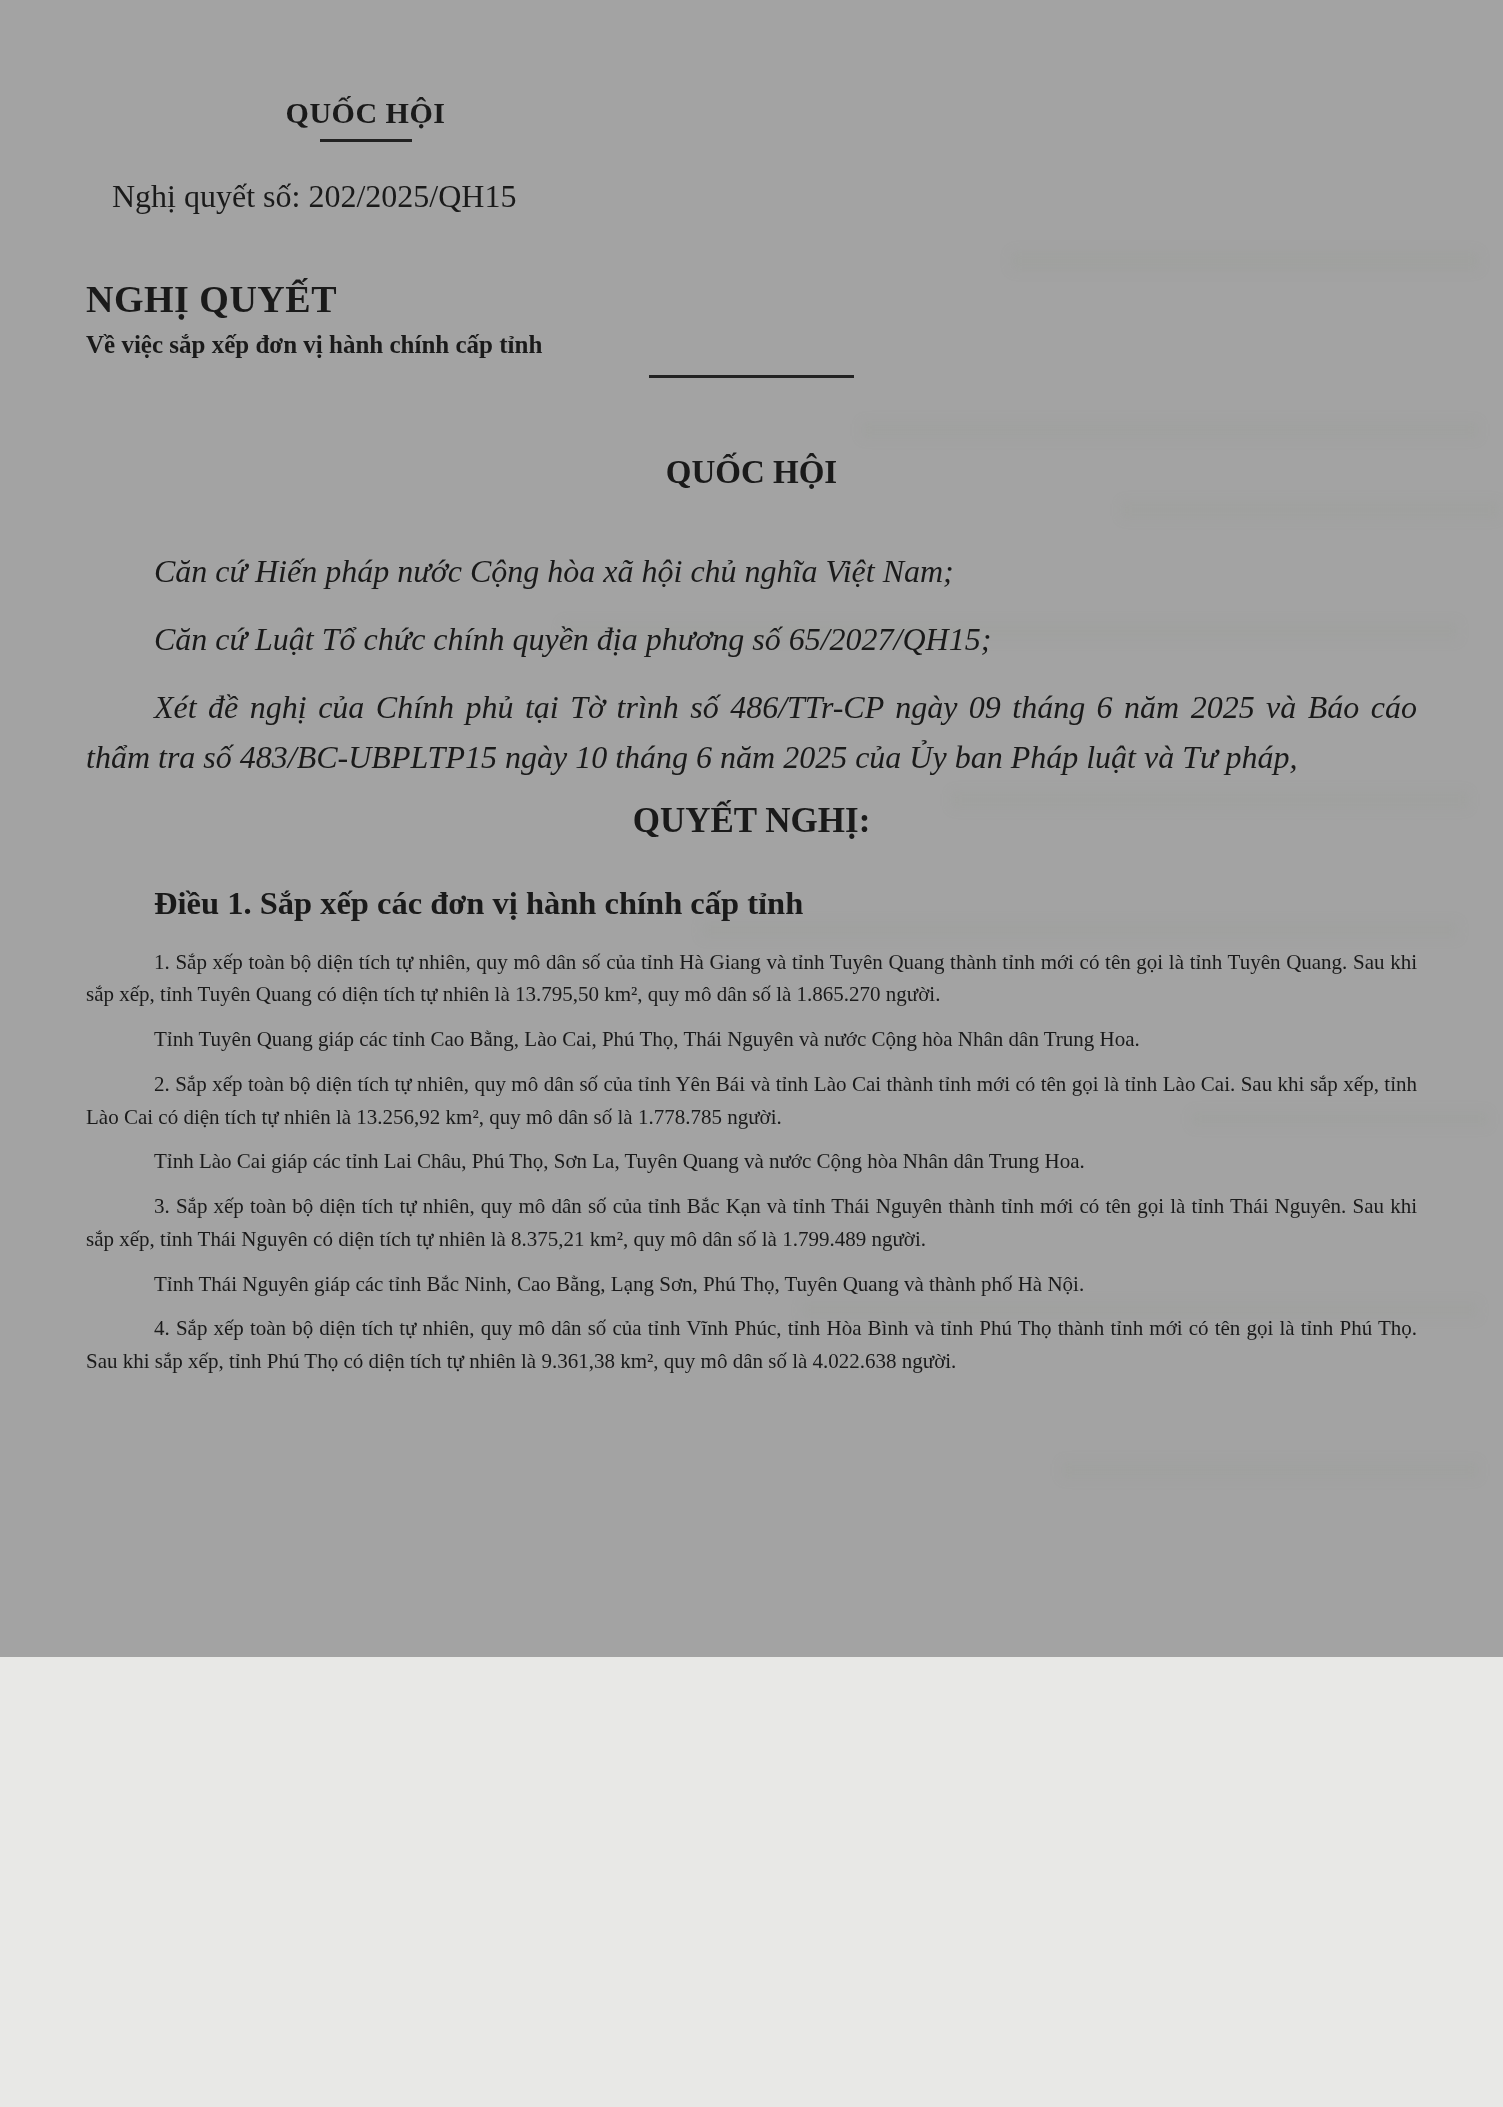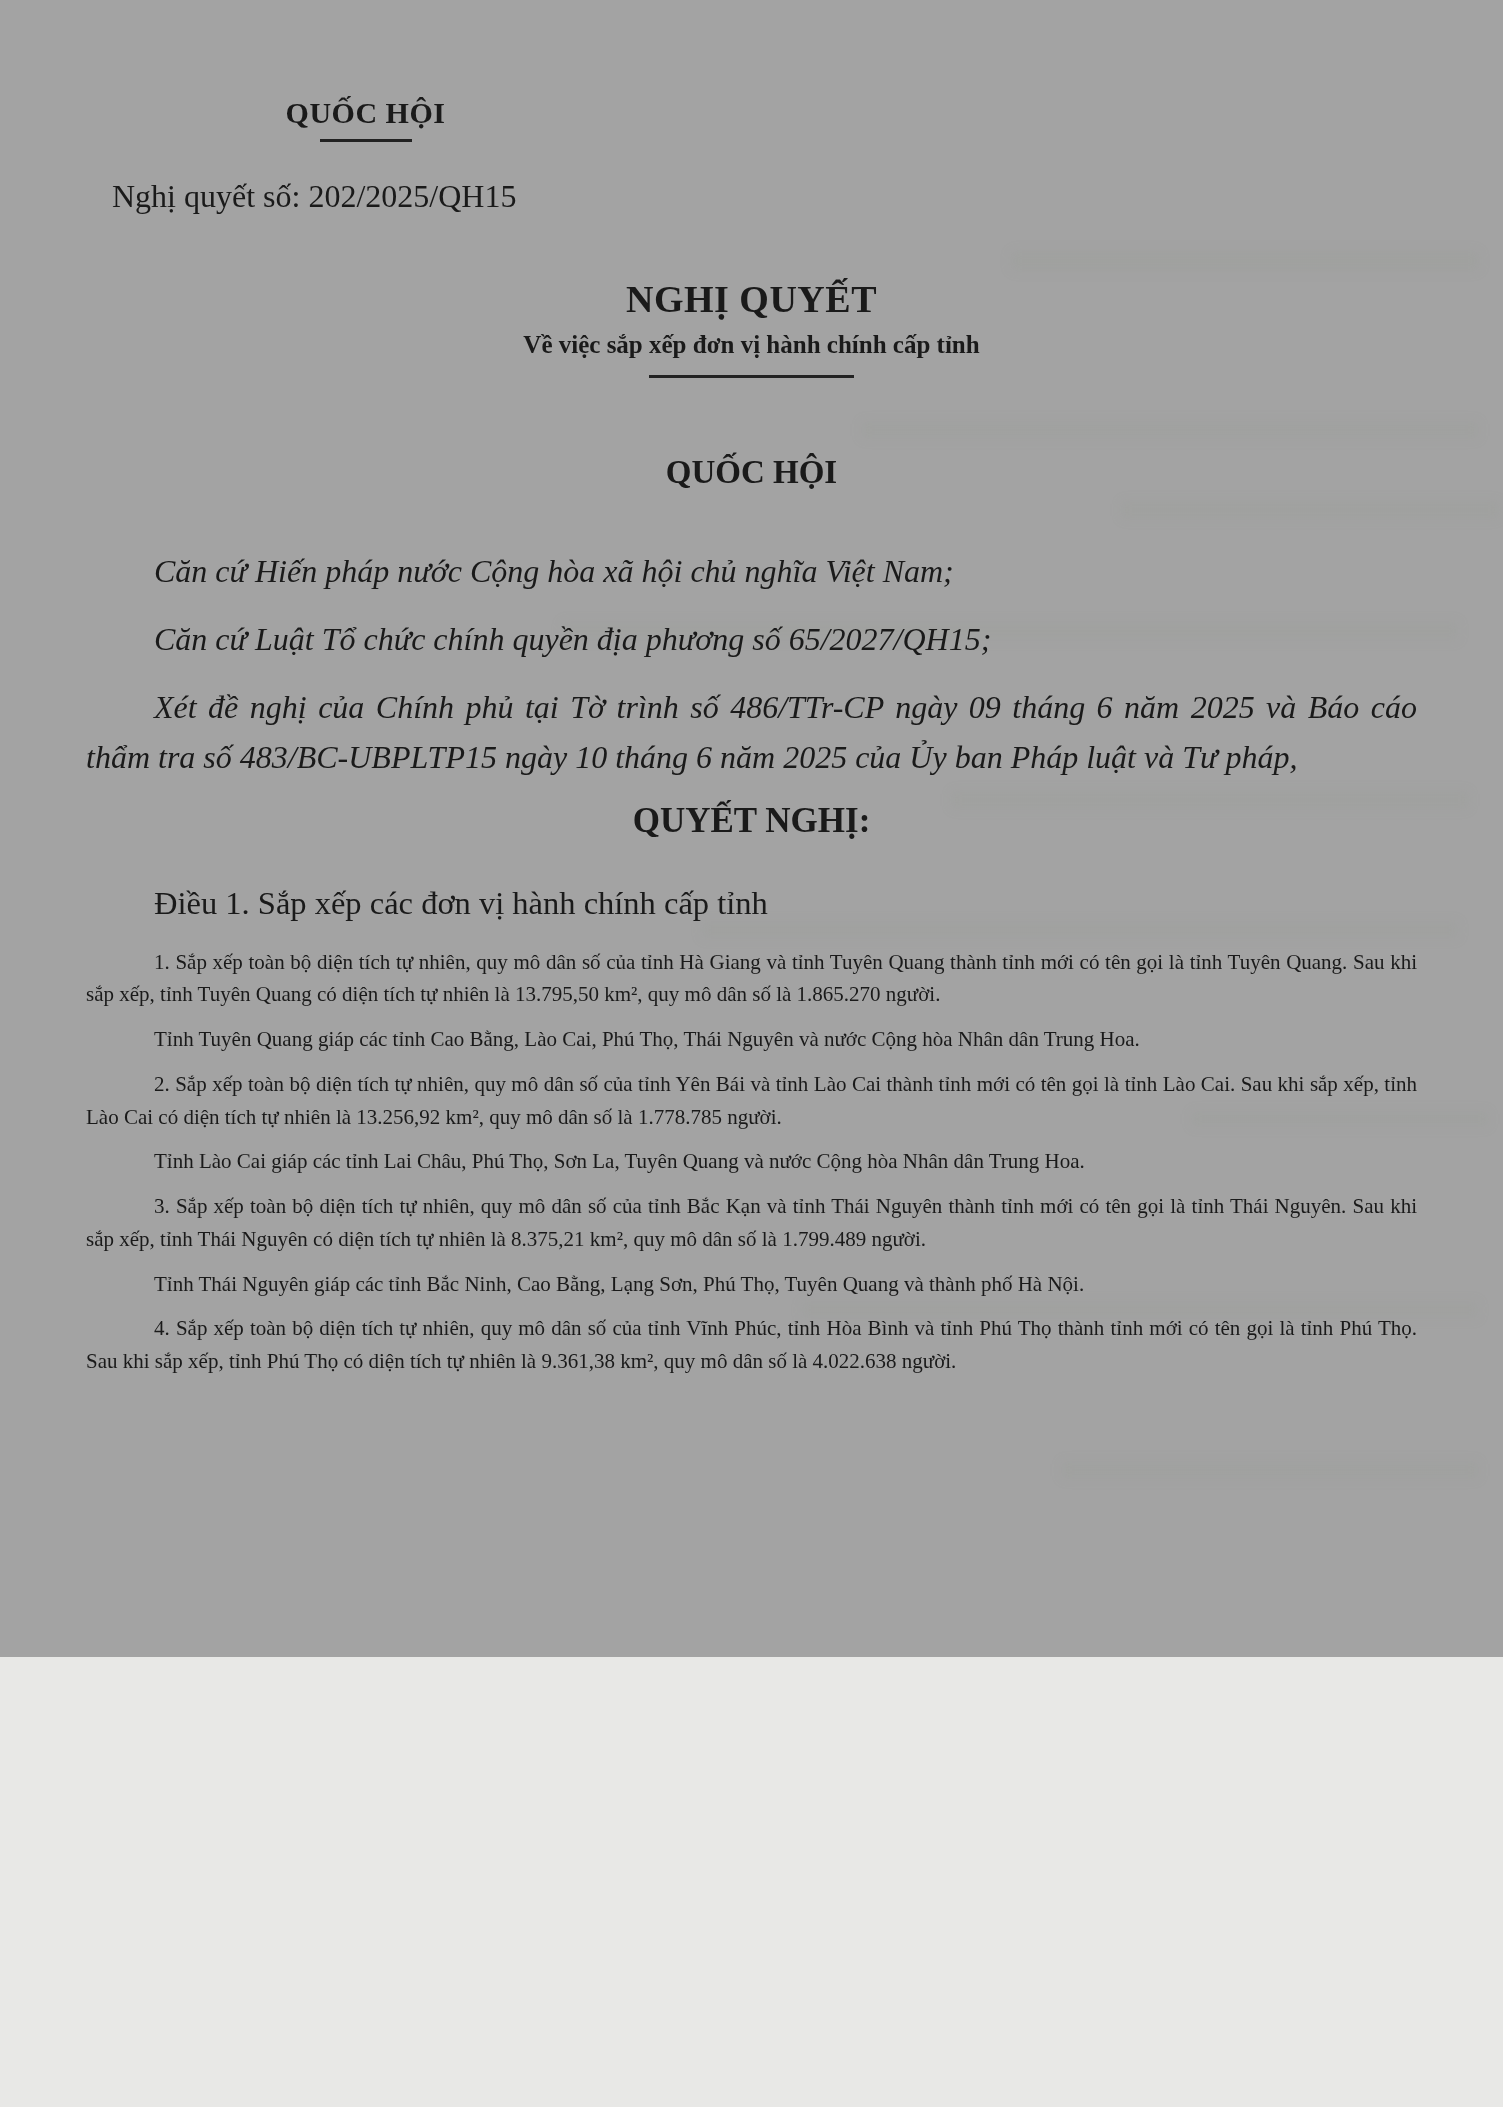--- a/index.html
+++ b/index.html
@@ -45,32 +45,32 @@
   .content{position:relative;padding:96px 86px 0;}
   .header{display:flex;}
   .header-left{flex:0 0 42%;text-align:center;}
   .header-right{flex:0 0 58%;text-align:center;}
   .org-name{font-weight:bold;font-size:30px;letter-spacing:.5px;}
   .org-underline{width:92px;border-bottom:3px solid #222;margin:9px auto 0;}
   .doc-number{margin-top:36px;text-align:left;padding-left:26px;font-size:32px;}
   .national-title{font-weight:bold;font-size:29px;white-space:nowrap;}
   .national-motto{font-weight:bold;font-size:31px;margin-top:8px;}
   .motto-underline{width:402px;border-bottom:3px solid #222;margin:8px auto 0;}
-  .title-block{margin-top:62px;text-align:center;}
+  .title-block{margin-top:62px;}
   .doc-title{font-weight:bold;font-size:38px;letter-spacing:.5px;}
   .doc-subtitle{font-weight:bold;font-size:25px;margin-top:10px;}
   .subtitle-underline{width:205px;border-bottom:3px solid #222;margin:16px auto 0;}
   .issuing-body{margin-top:76px;text-align:center;font-weight:bold;font-size:33px;}
   .preamble{margin-top:56px;}
   .preamble p{
     margin:0 0 18px;font-style:italic;font-size:32px;
     line-height:1.56;text-indent:68px;text-align:justify;
   }
   .resolve-heading{margin-top:14px;text-align:center;font-weight:bold;font-size:35px;}
-  .article-heading{margin-top:44px;font-weight:normal;font-size:32.5px;margin-left:68px;}
+  .article-heading{margin-top:44px;font-weight:bold;font-size:32.5px;margin-left:68px;}
   .clauses{margin-top:24px;}
   .clauses p{
     margin:0 0 12px;font-size:21px;line-height:1.56;
     text-indent:68px;text-align:justify;
   }
 </style>
 </head>
 <body>
 
 <div class="page">

